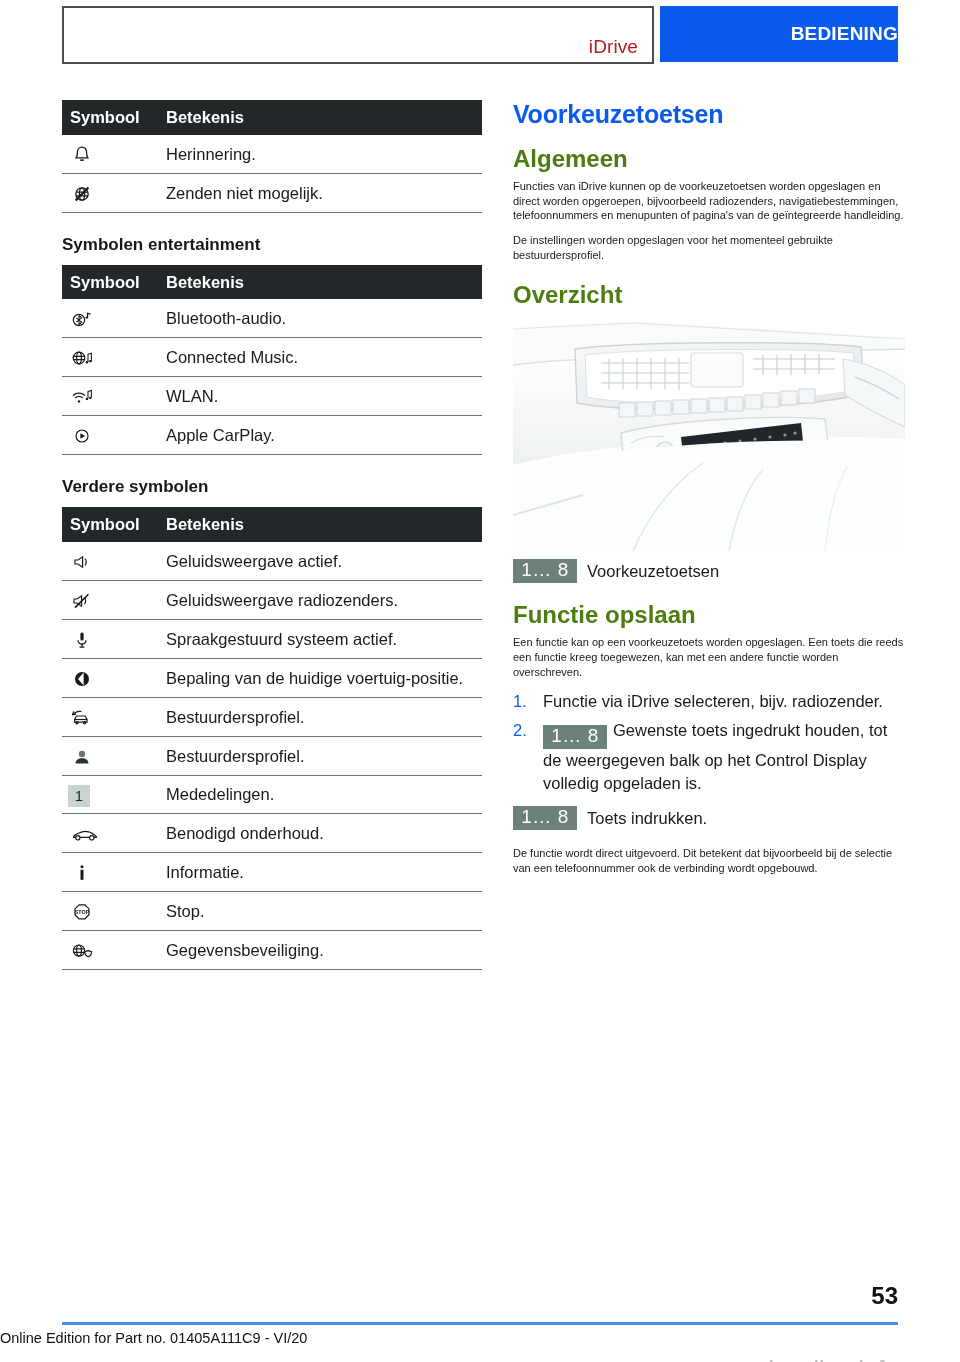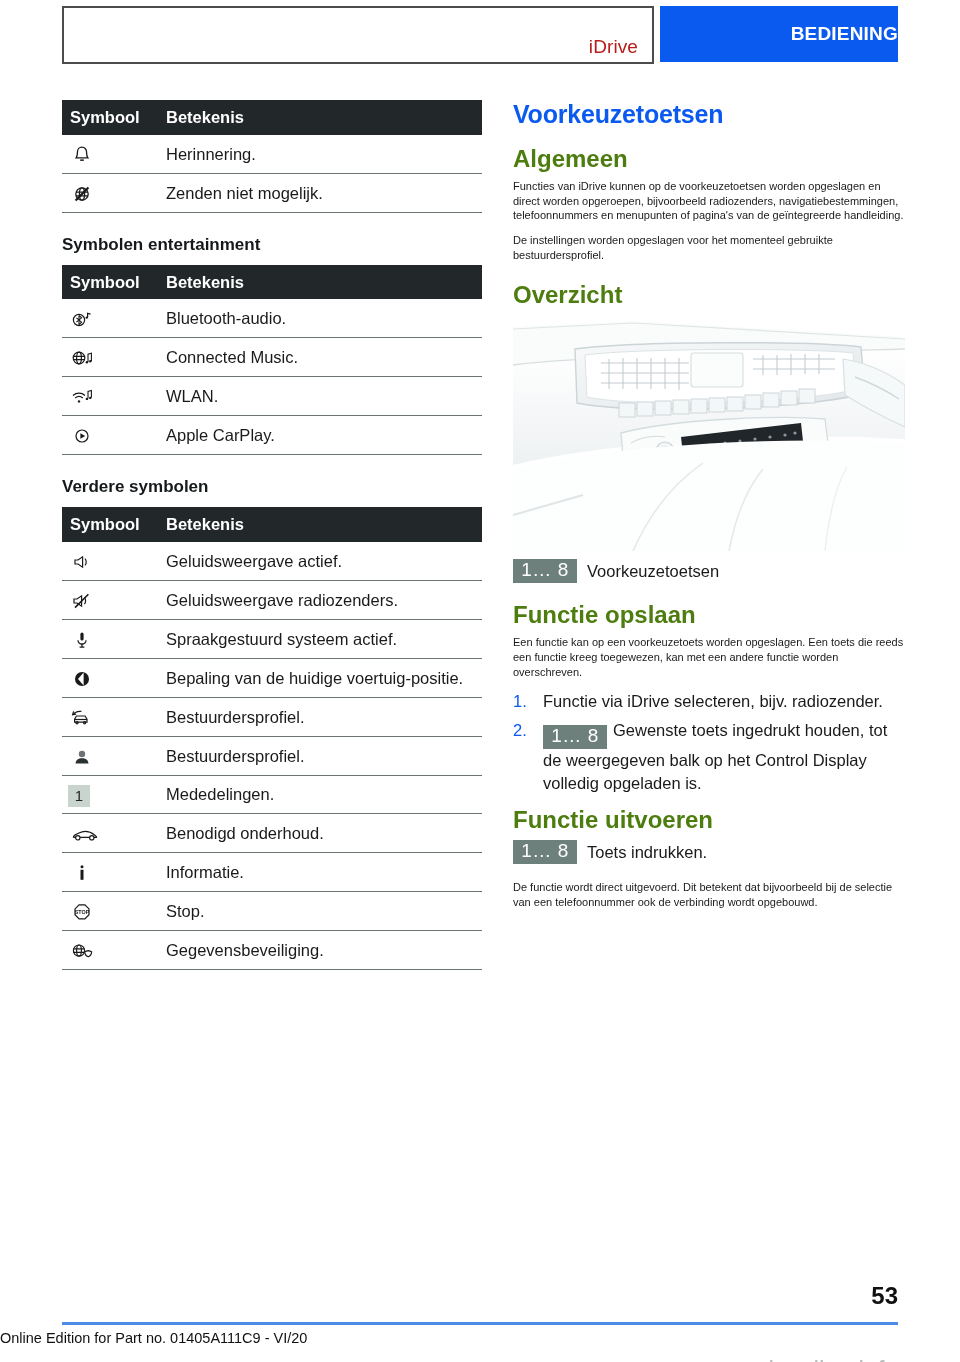--- a/index.html
+++ b/index.html
@@ -529,21 +529,20 @@
       <li>
         <span class="num">1.</span>
         <span>Functie via iDrive selecteren, bijv. radiozender.</span>
       </li>
       <li class="has-badge">
         <span class="num">2.</span>
         <span class="key-badge inline">1… 8</span><span>Gewenste toets ingedrukt houden, tot de weergegeven balk op het Control Display volledig opgeladen is.</span>
       </li>
     </ol>
 
-    <h2 class="sec">Functie uitvoeren</h2>
 
     <div class="exec-row">
       <span class="key-badge">1… 8</span>
       <span class="caption-text">Toets indrukken.</span>
     </div>
 
     <p class="body">De functie wordt direct uitgevoerd. Dit betekent dat bijvoorbeeld bij de selectie van een telefoonnummer ook de verbinding wordt opgebouwd.</p>
   </div>
 
   <div class="footer">

